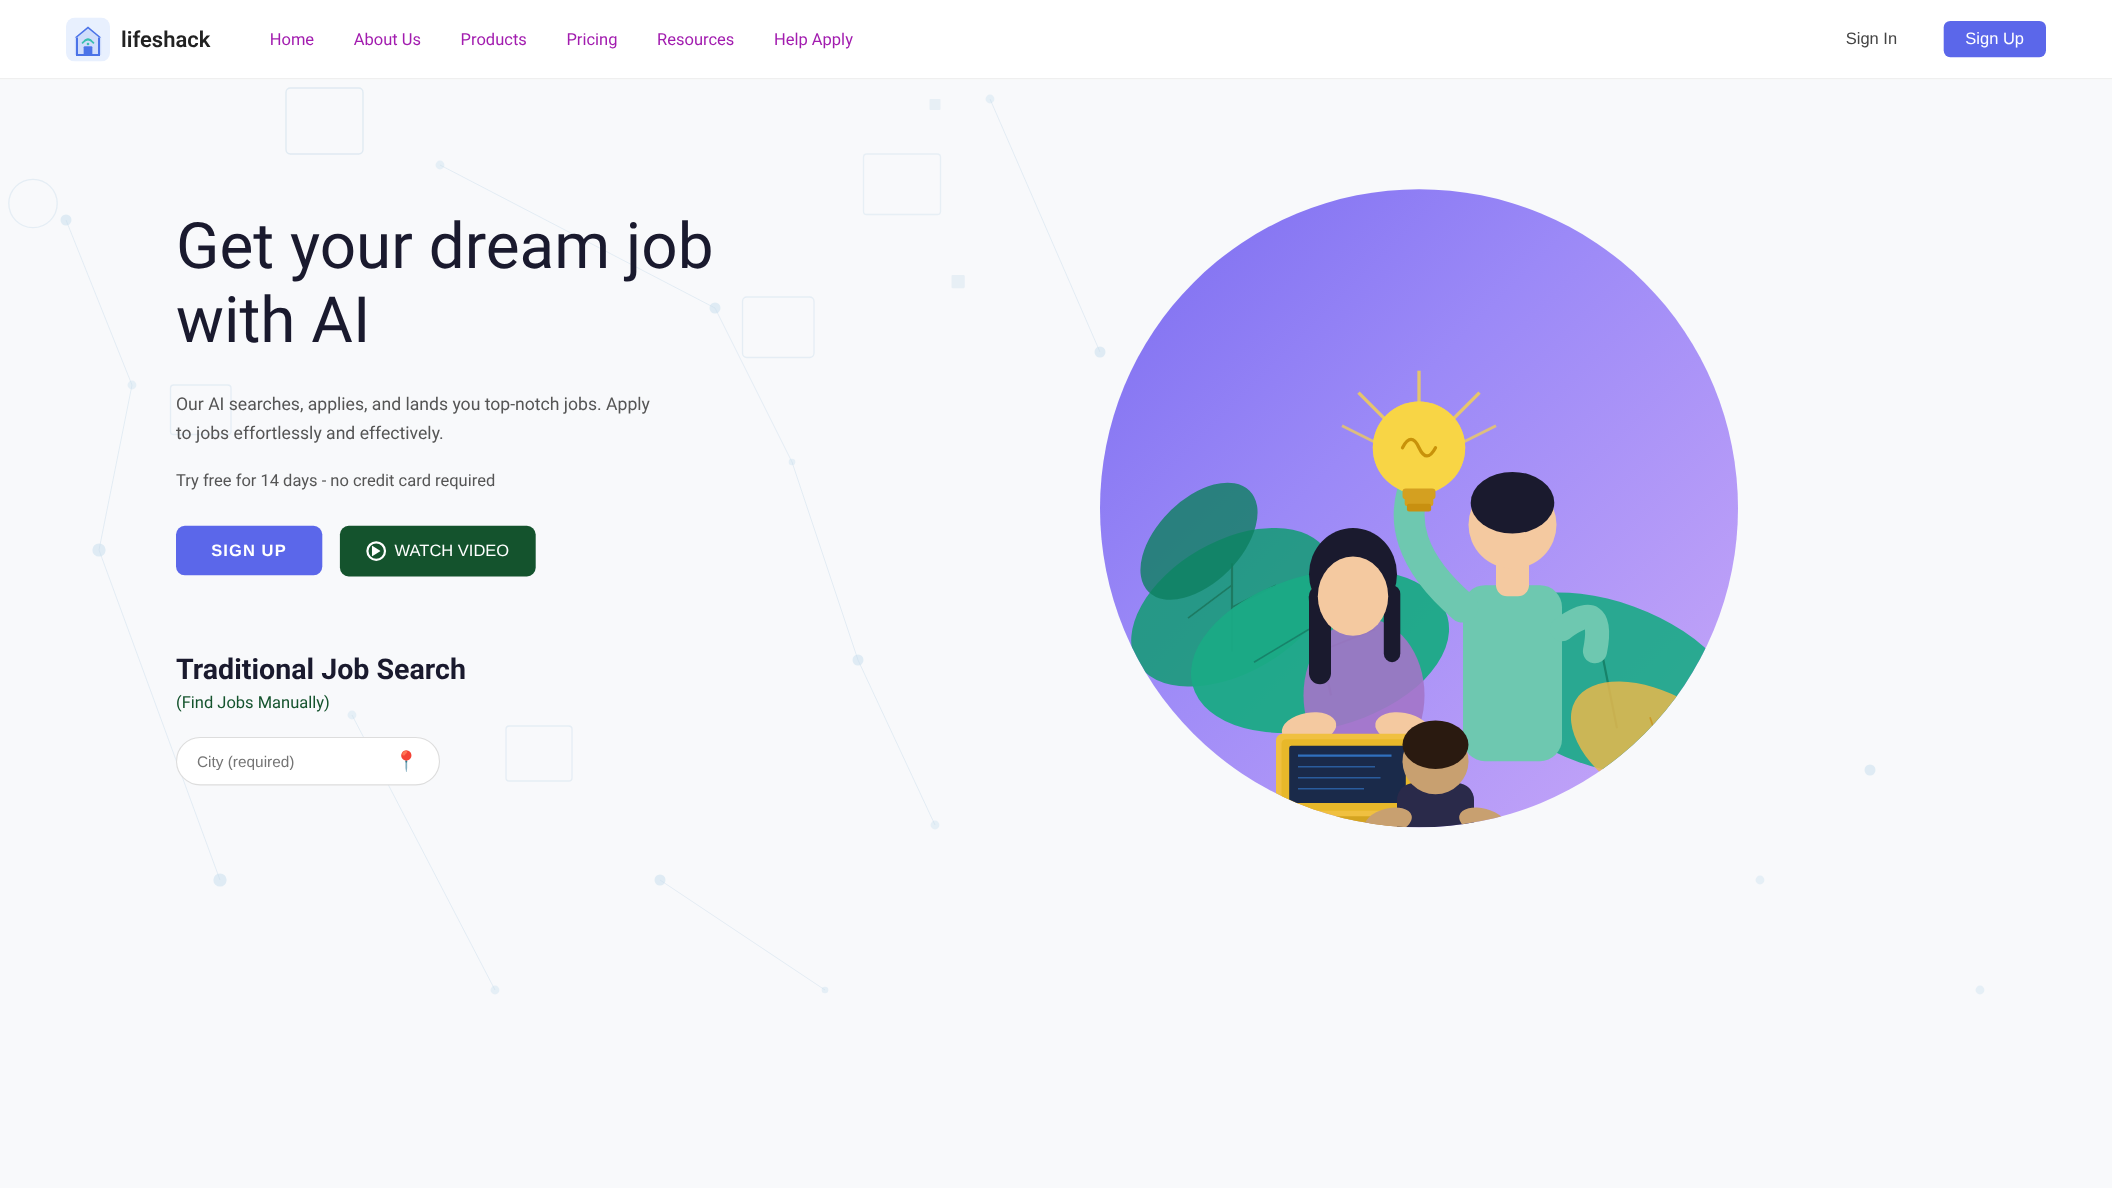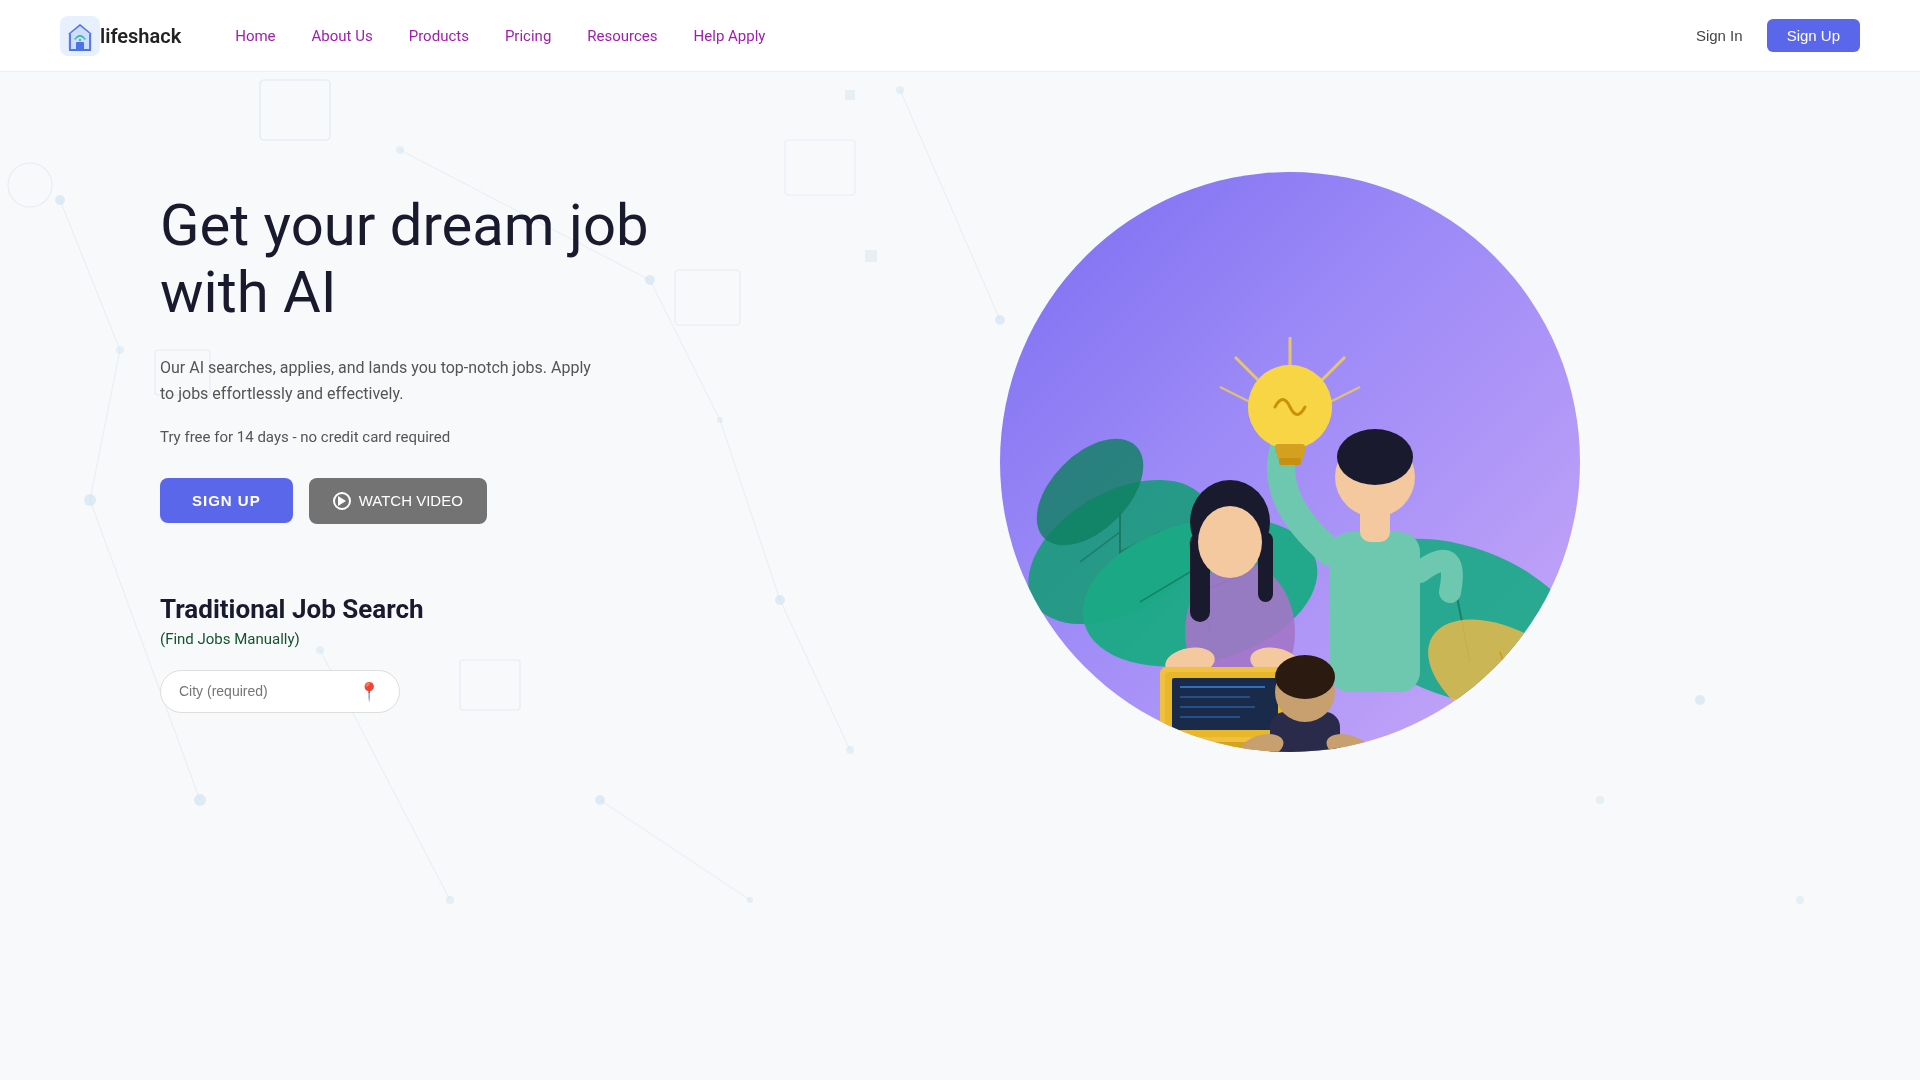--- a/index.html
+++ b/index.html
@@ -19,20 +19,21 @@
       display: flex;
       align-items: center;
       padding: 0 60px;
       height: 72px;
       background: #fff;
       border-bottom: 1px solid #eee;
     }
     .logo-area {
       display: flex;
       align-items: center;
+      gap: 10px;
       margin-right: 40px;
     }
     .logo-icon {
       width: 40px;
       height: 40px;
     }
     .logo-text {
       font-size: 20px;
       font-weight: 600;
       color: #222;
@@ -47,21 +48,21 @@
       padding: 8px 14px;
       font-size: 15px;
       color: #a21caf;
       cursor: pointer;
       border-radius: 4px;
       text-decoration: none;
     }
     .nav-actions {
       display: flex;
       align-items: flex-start;
-      gap: 6px;
+      gap: 24px;
     }
     .btn-signin {
       padding: 8px 18px;
       font-size: 15px;
       color: #444;
       cursor: pointer;
       border: none;
       background: transparent;
       border-radius: 4px;
     }
@@ -131,21 +132,21 @@
       letter-spacing: 1px;
       cursor: pointer;
       text-transform: uppercase;
     }
 
     .btn-watch-video {
       display: flex;
       align-items: center;
       gap: 8px;
       padding: 14px 24px;
-      background: #737373;
+      background: #14532d;
       color: #fff;
       border: none;
       border-radius: 8px;
       font-size: 15px;
       font-weight: 500;
       cursor: pointer;
       text-transform: uppercase;
     }
 
     .play-icon {

